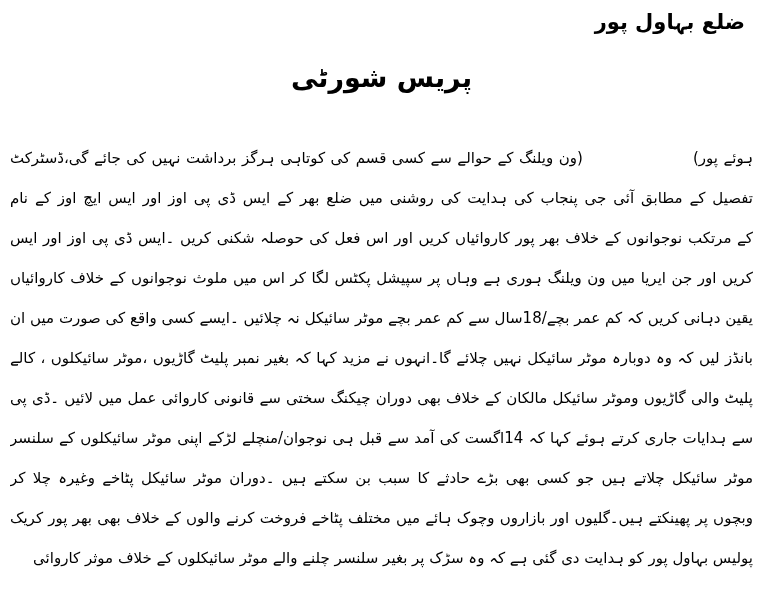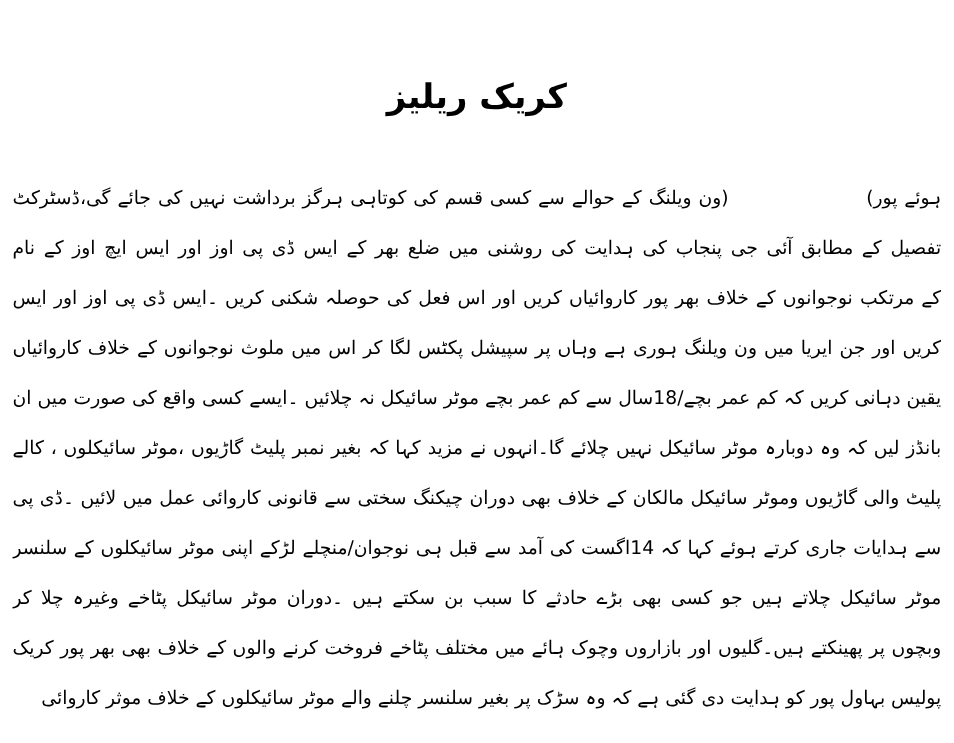--- a/index.html
+++ b/index.html
@@ -61,23 +61,24 @@
     width: 110px;
     height: 1px;
   }
 </style>
 </head>
 <body>
 
 <div class="page">
 
   <header class="masthead">
+    <div class="label">ضلع بہاول پور</div>
   </header>
 
-  <h1 class="title">کریک ریلیز</h1>
+  <h1 class="title">پریس شورٹی</h1>
 
   <main class="body-block">
 
     <div class="line"><span>ہوئے پور)</span><span class="date-gap"></span><span>(ون ویلنگ کے حوالے سے کسی قسم کی کوتاہی ہرگز برداشت نہیں کی جائے گی،ڈسٹرکٹ پولیس آفیسر سرفراز احمد فلکی ۔</span></div>
 
     <div class="line">تفصیل کے مطابق آئی جی پنجاب کی ہدایت کی روشنی میں ضلع بھر کے ایس ڈی پی اوز اور ایس ایچ اوز کے نام مراسلہ جاری کیا گیا ہے کہ ون ویلنگ</div>
     <div class="line">کے مرتکب نوجوانوں کے خلاف بھر پور کاروائیاں کریں اور اس فعل کی حوصلہ شکنی کریں ۔ایس ڈی پی اوز اور ایس ایچ اوز اپنے اپنے ایریاز کا مشاہدہ</div>
     <div class="line">کریں اور جن ایریا میں ون ویلنگ ہوری ہے وہاں پر سپیشل پکٹس لگا کر اس میں ملوث نوجوانوں کے خلاف کاروائیاں عمل میں لائیں ۔اس امر کی</div>
     <div class="line">یقین دہانی کریں کہ کم عمر بچے/18سال سے کم عمر بچے موٹر سائیکل نہ چلائیں ۔ایسے کسی واقع کی صورت میں ان کے والدین سے شورٹی</div>
     <div class="line">بانڈز لیں کہ وہ دوبارہ موٹر سائیکل نہیں چلائے گا۔انہوں نے مزید کہا کہ بغیر نمبر پلیٹ گاڑیوں ،موٹر سائیکلوں ، کالے شیشے والی گاڑیوں،گرین نمبر</div>

